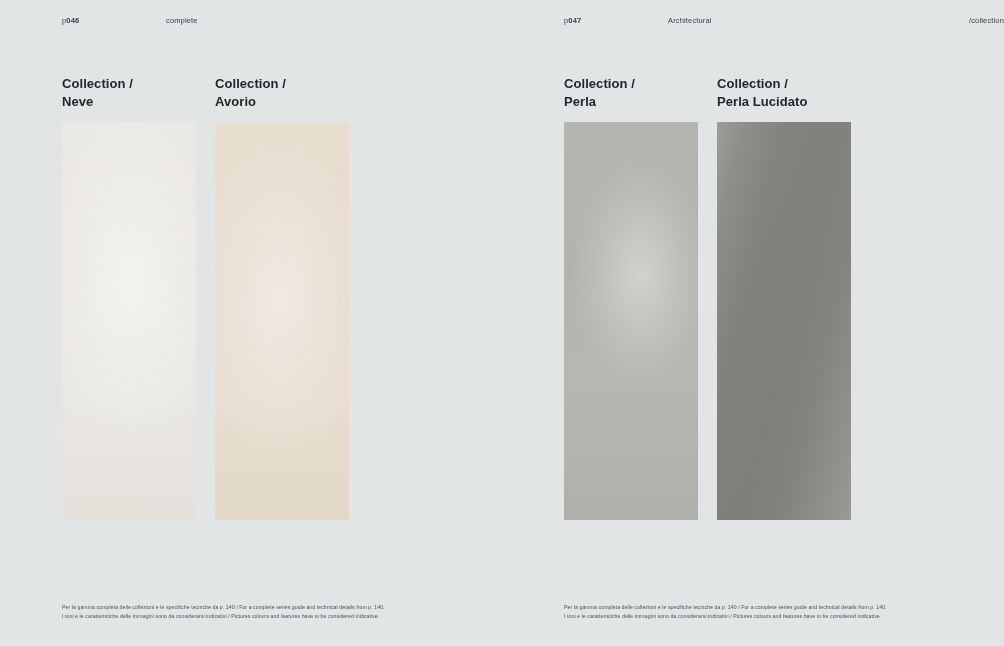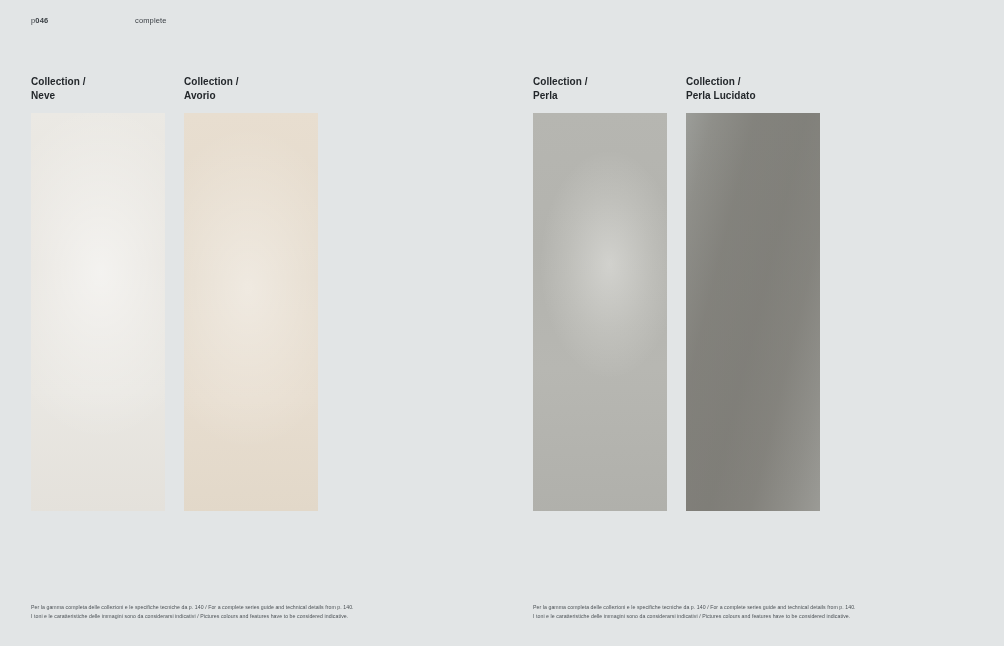--- a/index.html
+++ b/index.html
@@ -15,20 +15,21 @@
     font-family: "Liberation Sans", sans-serif;
     color: #2b2f33;
     -webkit-font-smoothing: antialiased;
   }
 
   .spread {
     position: relative;
     width: 1004px;
     height: 646px;
     display: flex;
+    padding-left: 31px;
   }
 
   .page {
     position: relative;
     width: 502px;
     height: 646px;
     flex: 0 0 502px;
   }
 
   
@@ -72,21 +73,21 @@
     display: flex;
     gap: 19px;
   }
 
   .plate {
     width: 134px;
     flex: 0 0 134px;
   }
 
   .plate-caption {
-    font-size: 10px;
+    font-size: 13px;
     font-weight: 700;
     line-height: 1.42;
     letter-spacing: 0.005em;
     color: #23272b;
     margin-bottom: 10px;
     white-space: pre-line;
   }
 
   .swatch {
     width: 134px;
@@ -169,20 +170,25 @@
 
     <div class="footnote">
       <span class="fn-line">Per la gamma completa delle collezioni e le specifiche tecniche da p. 140 / For a complete series guide and technical details from p. 140.</span>
       <span class="fn-line">I toni e le caratteristiche delle immagini sono da considerarsi indicativi / Pictures colours and features have to be considered indicative.</span>
     </div>
 
   </div>
 
   <div class="page">
 
+    <div class="runhead">
+      <span class="folio"><span class="pfx">p</span><span class="num">047</span></span>
+      <span class="brand">Architectural</span>
+      <span class="section">/collection</span>
+    </div>
 
     <div class="plates">
 
       <div class="plate">
         <div class="plate-caption">Collection /
 Perla</div>
         <div class="swatch perla"></div>
       </div>
 
       <div class="plate">

